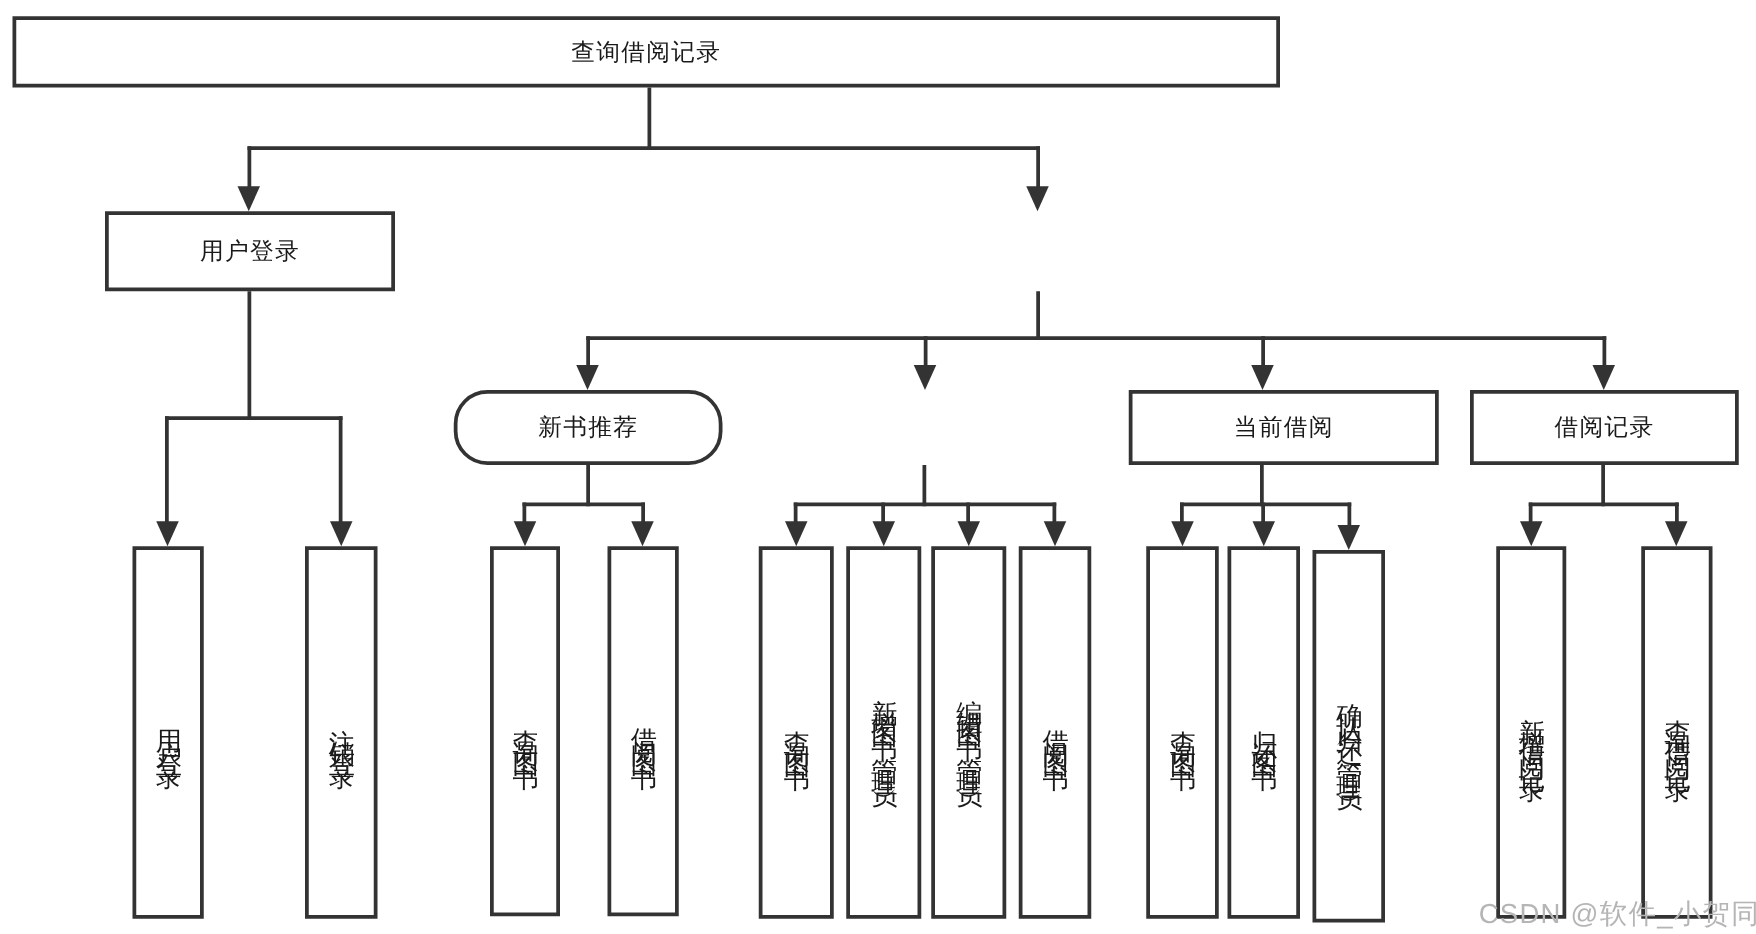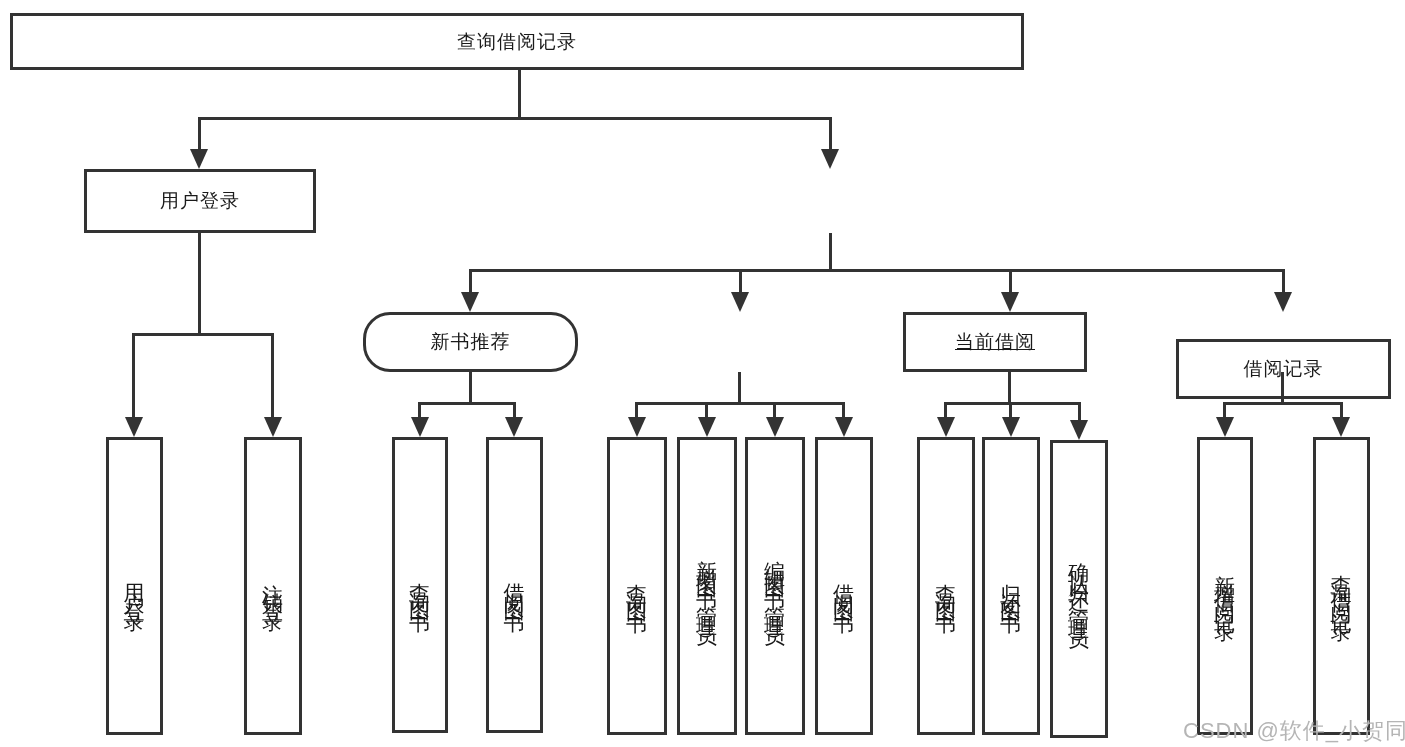--- a/index.html
+++ b/index.html
@@ -79,22 +79,22 @@
   <div class="ln" style="left:469px;top:269px;width:3px;height:28px;"></div>
   <div class="ln" style="left:739px;top:269px;width:3px;height:28px;"></div>
   <div class="ln" style="left:1009px;top:269px;width:3px;height:28px;"></div>
   <div class="ln" style="left:1282px;top:269px;width:3px;height:28px;"></div>
   <div class="arrow" style="left:461px;top:292px;"></div>
   <div class="arrow" style="left:731px;top:292px;"></div>
   <div class="arrow" style="left:1001px;top:292px;"></div>
   <div class="arrow" style="left:1274px;top:292px;"></div>
 
   <div class="box" style="left:363px;top:312px;width:215px;height:60px;border-radius:27px;">新书推荐</div>
-  <div class="box" style="left:903px;top:312px;width:184px;height:60px;text-decoration:underline;">当前借阅</div>
-  <div class="box" style="left:1176px;top:312px;width:215px;height:60px;margin-top:27px;">借阅记录</div>
+  <div class="box" style="left:903px;top:312px;width:248px;height:60px;">当前借阅</div>
+  <div class="box" style="left:1176px;top:312px;width:215px;height:60px;">借阅记录</div>
 
   <div class="ln" style="left:469px;top:372px;width:3px;height:33px;"></div>
   <div class="ln" style="left:418px;top:402px;width:98px;height:3px;"></div>
   <div class="ln" style="left:418px;top:402px;width:3px;height:18px;"></div>
   <div class="ln" style="left:513px;top:402px;width:3px;height:18px;"></div>
   <div class="arrow" style="left:411px;top:417px;"></div>
   <div class="arrow" style="left:505px;top:417px;"></div>
 
   <div class="ln" style="left:738px;top:372px;width:3px;height:33px;"></div>
   <div class="ln" style="left:635px;top:402px;width:210px;height:3px;"></div>

